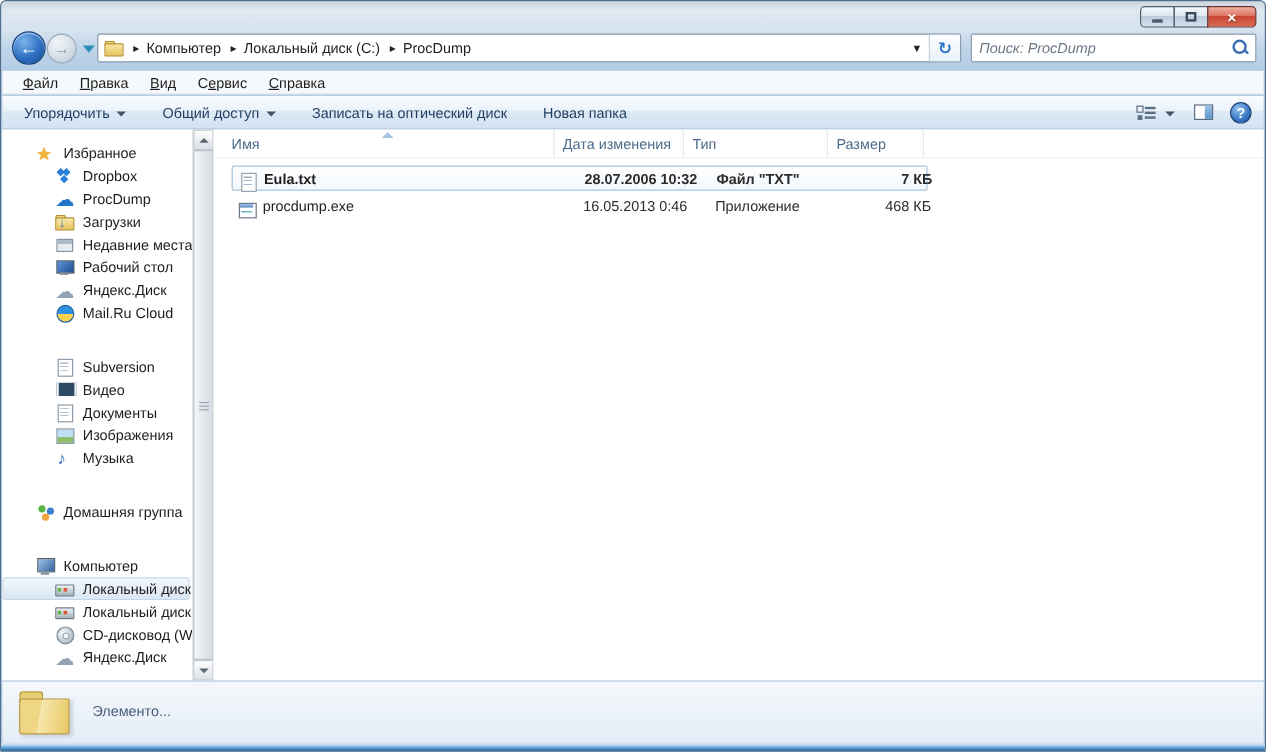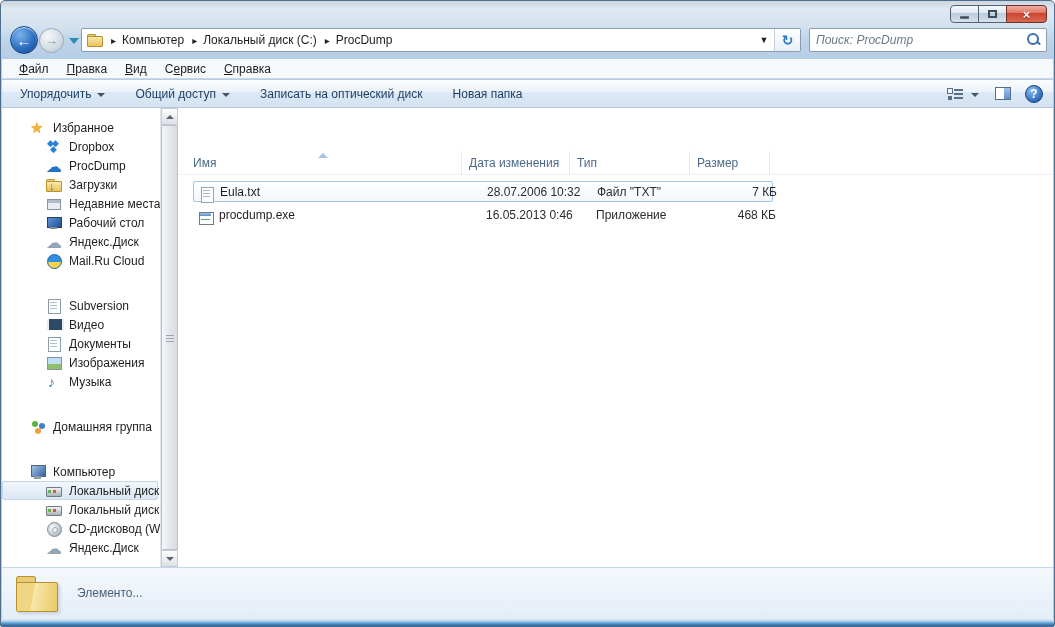--- a/index.html
+++ b/index.html
@@ -103,21 +103,21 @@
   .vs-btn.down { bottom:0; }
   .vs-tri-up { width:0; height:0; border-left:4px solid transparent; border-right:4px solid transparent;
     border-bottom:4px solid #5a6670; }
   .vs-tri-down { width:0; height:0; border-left:4px solid transparent; border-right:4px solid transparent;
     border-top:4px solid #5a6670; }
   .vs-thumb { position:absolute; left:0; top:17px; bottom:17px; width:17px;
     background:linear-gradient(90deg,#f6f7f8,#e3e7ec 50%,#d7dde3); border:1px solid #b9c2cc; border-radius:1px; }
   .vs-grip { position:absolute; left:4px; top:50%; width:8px; height:1px; background:#9aa6b2;
     box-shadow:0 3px 0 #9aa6b2, 0 -3px 0 #9aa6b2; }
 
-  .main { position:absolute; left:176px; top:0; right:0; bottom:0; background:#fff;margin-top:43px; }
+  .main { position:absolute; left:176px; top:0; right:0; bottom:0; background:#fff; }
   .cols { position:absolute; top:0; left:0; right:0; height:24px; border-bottom:1px solid #eef2f6; }
   .col-h { position:absolute; top:0; height:24px; line-height:24px; color:#4c6a8a; padding-left:7px;
     border-right:1px solid #e4eaf1; }
   .sort-arrow { position:absolute; left:140px; top:2px; width:0; height:0;
     border-left:5px solid transparent; border-right:5px solid transparent; border-bottom:5px solid #a8c4e0; }
 
   .rows { position:absolute; top:30px; left:0; right:0; }
   .frow { position:absolute; left:15px; width:580px; height:21px; display:flex; align-items:center; }
   .frow.selected { border:1px solid #a5c4e2; border-radius:2px; background:linear-gradient(180deg,#fdfeff,#f3f8fd); }
   .cell-name { position:absolute; left:26px; white-space:nowrap; }
@@ -390,21 +390,21 @@
 
     <div class="main">
       <div class="cols">
         <span class="sort-arrow"></span>
         <div class="col-h" style="left:8px; width:276px;"><span>Имя</span></div>
         <div class="col-h" style="left:284px; width:108px;"><span>Дата изменения</span></div>
         <div class="col-h" style="left:392px; width:120px;"><span>Тип</span></div>
         <div class="col-h" style="left:512px; width:80px;"><span>Размер</span></div>
       </div>
       <div class="rows">
-        <div class="frow selected" style="top:0;">
+        <div class="frow selected" style="top:0;font-weight:bold;">
           <span class="ic ic-textfile row-ic"></span>
           <span class="cell-name">Eula.txt</span>
           <span class="cell-date">28.07.2006 10:32</span>
           <span class="cell-type">Файл "TXT"</span>
           <span class="cell-size">7 КБ</span>
         </div>
         <div class="frow" style="top:23px;">
           <span class="ic ic-app row-ic"></span>
           <span class="cell-name">procdump.exe</span>
           <span class="cell-date">16.05.2013 0:46</span>

